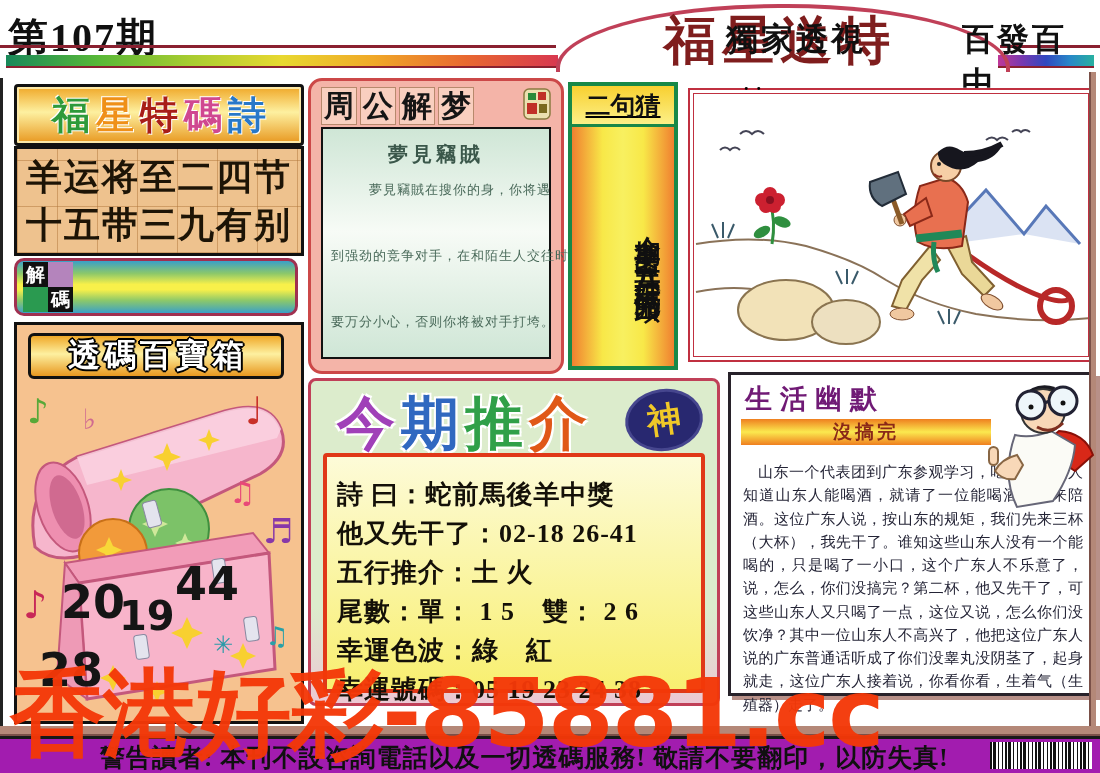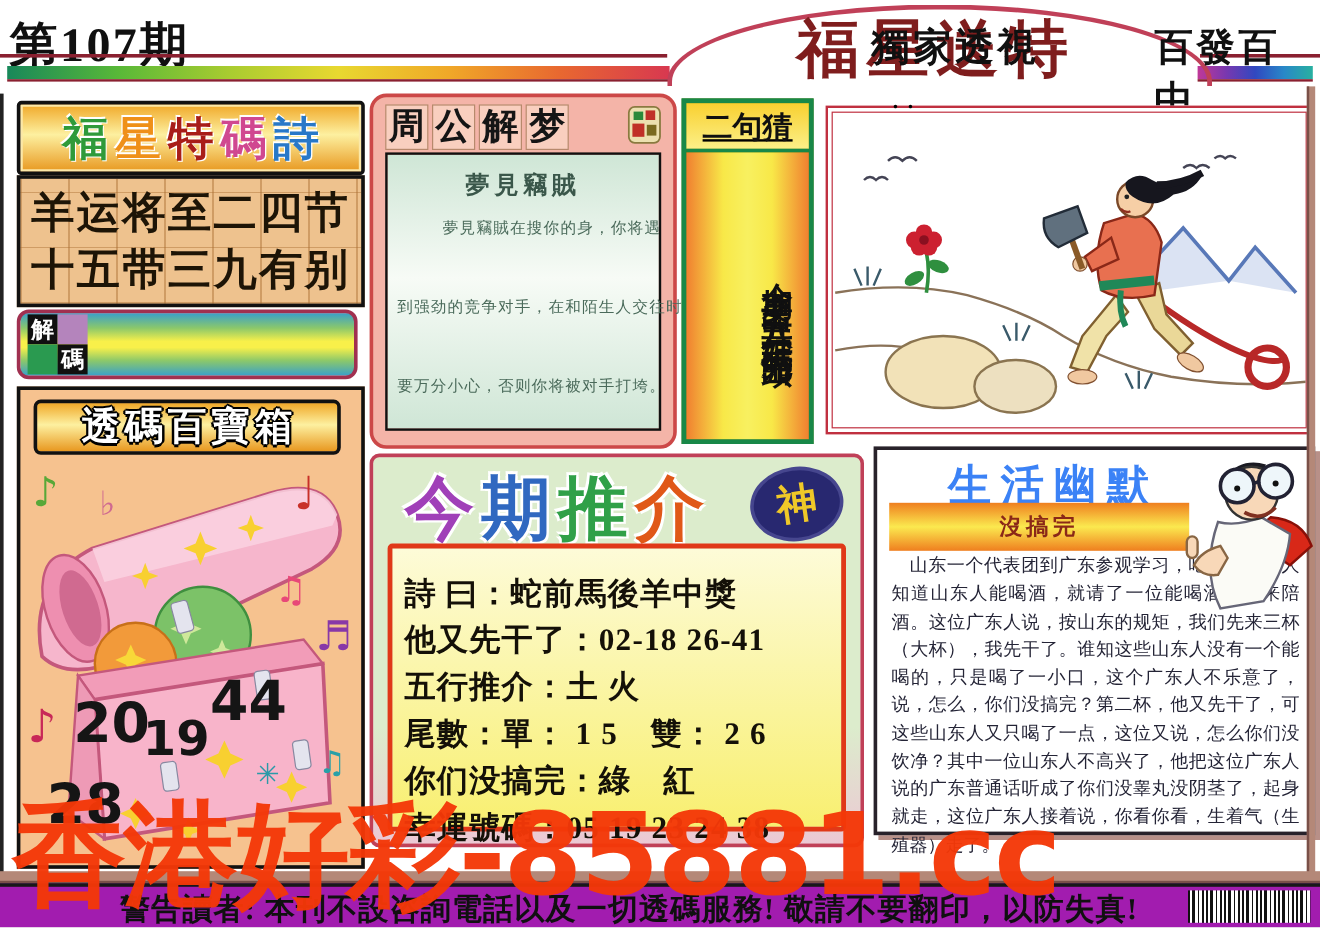--- a/index.html
+++ b/index.html
@@ -102,22 +102,22 @@
         background:#282870;border:3px solid #46468e;display:flex;align-items:center;justify-content:center;
         transform:rotate(-8deg);}
   .tj-badge span{color:#f0c828;font-size:34px;font-weight:900;font-family:"DejaVu Sans",sans-serif;}
   .tj-inner{position:absolute;left:12px;right:12px;top:72px;bottom:10px;border:4px solid #e03818;border-radius:4px;
         background:linear-gradient(180deg,#fdfbd8,#f8ef70);padding:18px 10px;box-sizing:border-box;}
   .tj-row{font-size:26px;font-weight:900;color:#141008;line-height:39px;white-space:nowrap;letter-spacing:1px;}
 
   
   .humor-box{left:728px;top:372px;width:368px;height:324px;background:#fff;border:3px solid #28222a;
         box-sizing:border-box;box-shadow:4px 4px 0 #b89088;}
-  .humor-title{position:absolute;left:14px;top:6px;font-size:36px;font-weight:900;color:#3b82f6;letter-spacing:8px;margin-left:45px;}
-  .humor-bar{position:absolute;left:10px;top:44px;width:250px;height:40px;
+  .humor-title{position:absolute;left:14px;top:6px;font-size:27px;font-weight:900;color:#701a75;letter-spacing:8px;}
+  .humor-bar{position:absolute;left:10px;top:44px;width:250px;height:26px;
         background:linear-gradient(180deg,#ef7f1f,#fbe94f,#ef7f1f);
         display:flex;align-items:center;justify-content:center;font-size:19px;font-weight:900;color:#8a2818;letter-spacing:3px;}
   .humor-figure{position:absolute;right:-4px;top:-2px;z-index:2;}
   .humor-body{position:absolute;left:12px;right:10px;top:86px;font-size:15px;line-height:1.55;
         color:#242436;text-align:justify;text-indent:1em;z-index:1;}
 
   
   .border-left{left:0;top:78px;width:3px;height:650px;background:#222;}
   .border-right{left:1089px;top:72px;width:7px;height:656px;background:#b48878;border-left:2px solid #7a5048;box-sizing:border-box;}
   .brown-band{left:0;top:726px;width:1100px;height:10px;background:#b48878;border-bottom:2px solid #7a5048;box-sizing:border-box;}
@@ -301,21 +301,21 @@
       <span class="tc3">介</span>
     </div>
     <div class="tj-badge">
       <span>神</span>
     </div>
     <div class="tj-inner">
       <div class="tj-row"><span>詩 曰：</span><span>蛇前馬後羊中獎</span></div>
       <div class="tj-row"><span>他又先干了：</span><span>02-18 26-41</span></div>
       <div class="tj-row"><span>五行推介：</span><span>土 火</span></div>
       <div class="tj-row"><span>尾數：</span><span>單： 1 5　雙： 2 6</span></div>
-      <div class="tj-row"><span>你们没搞完：</span><span>綠　紅</span></div>
+      <div class="tj-row"><span>幸運色波：</span><span>綠　紅</span></div>
       <div class="tj-row"><span>幸運號碼：</span><span>05 19 23 24 38</span></div>
     </div>
   </div>
 
   <div class="abs humor-box">
     <div class="humor-title">生活幽默</div>
     <div class="humor-bar">沒搞完</div>
     <svg class="humor-figure" width="112" height="140" viewBox="0 0 112 140">
       <path d="M36,24 q14,-16 34,-10 l-4,10 Z" fill="#1a1a22"></path>
       <path d="M74,58 q26,2 34,24 l-18,16 q-20,-12 -30,-28 Z" fill="#d82818" stroke="#881008" stroke-width="2"></path>

